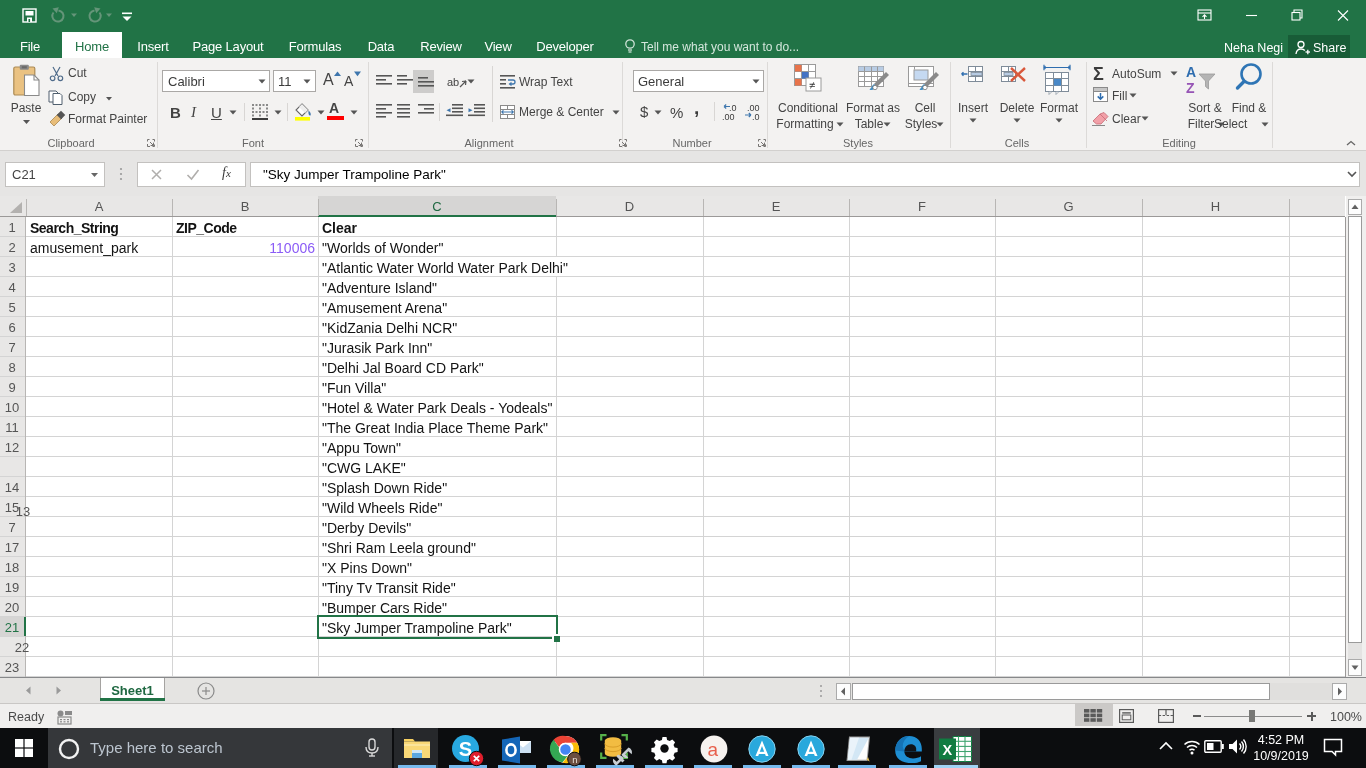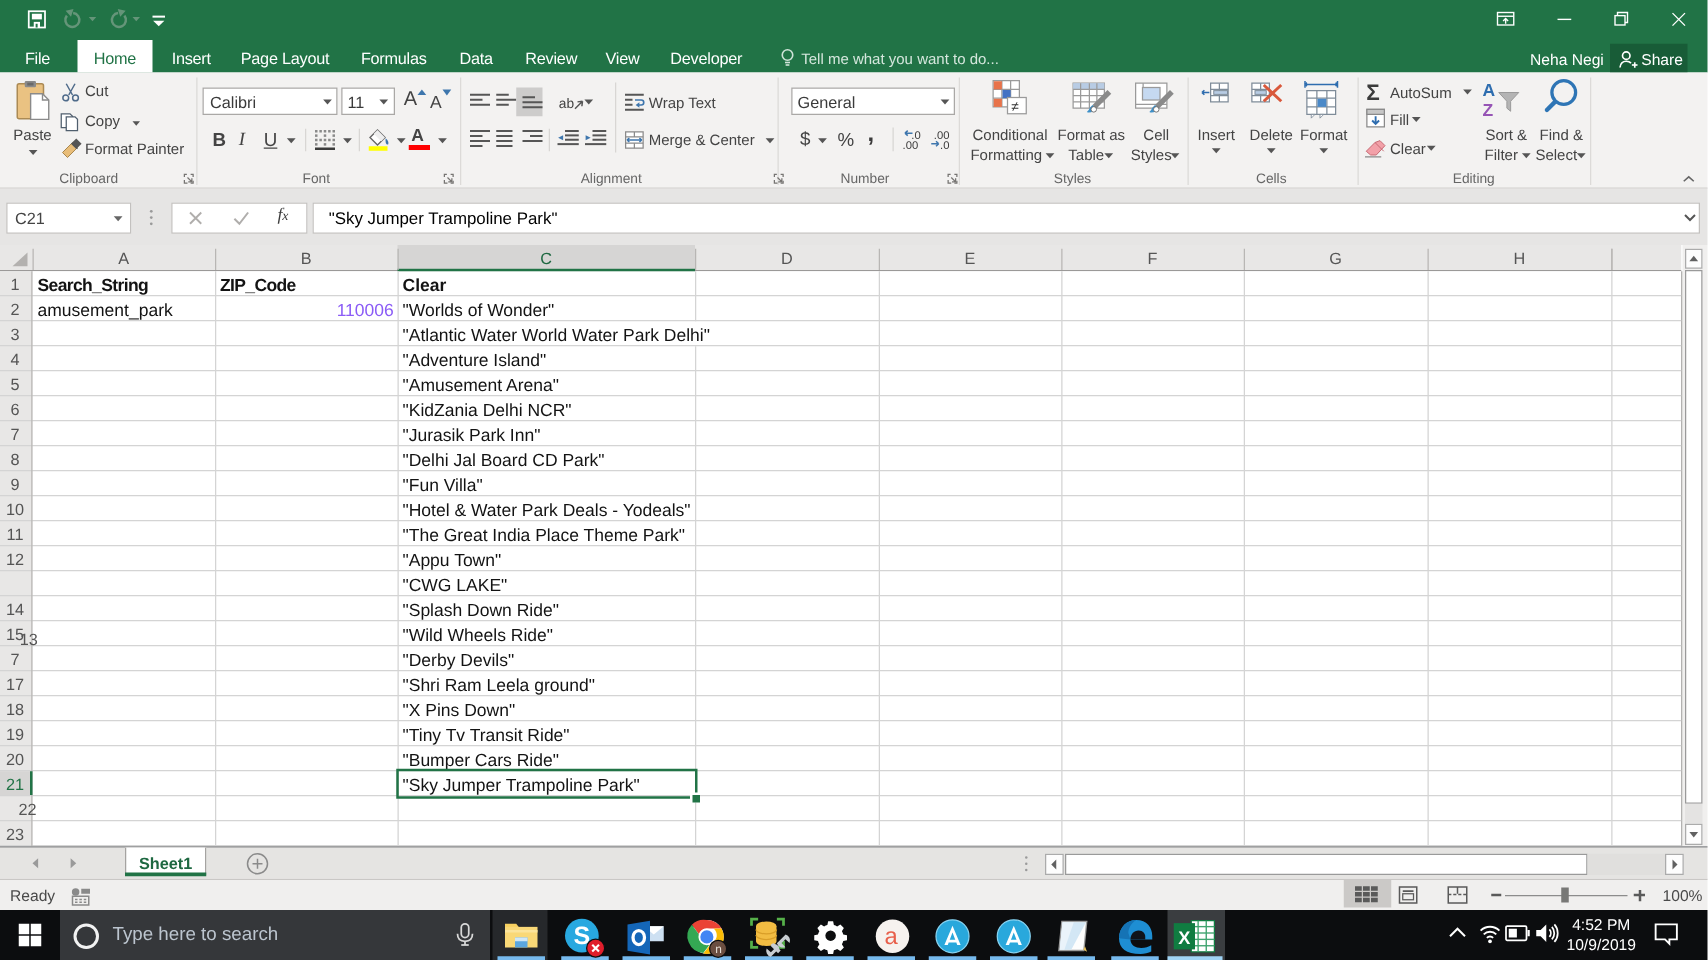--- a/index.html
+++ b/index.html
@@ -444,21 +444,21 @@
 <div class="tx" style="left:1175px;top:101px;width:60px;text-align:center;color:#444;font-size:12px;">Sort &amp;</div>
 <div class="tx" style="left:1171px;top:117px;width:60px;text-align:center;color:#444;font-size:12px;">Filter</div>
 <svg style="left:1217;top:122" width="8" height="5" viewBox="0 0 8 5">
       <path d="M0.5 0.5 l 7 0 l -3.5 4 z" fill="#555"></path>
     </svg>
 <svg style="left:1235;top:63" width="30" height="32" viewBox="0 0 30 32">
 <circle cx="16" cy="11" r="9.5" fill="none" stroke="#2e75b5" stroke-width="2.6"></circle>
 <line x1="9" y1="18.5" x2="2.5" y2="25" stroke="#2e75b5" stroke-width="3.4" stroke-linecap="round"></line>
 </svg>
 <div class="tx" style="left:1218px;top:101px;width:62px;text-align:center;color:#444;font-size:12px;">Find &amp;</div>
-<div class="tx" style="left:1214px;top:117px;width:62px;text-align:center;color:#444;font-size:12px;">Select</div>
+<div class="tx" style="left:1214px;top:117px;width:62px;color:#444;font-size:12px;">Select</div>
 <svg style="left:1261;top:122" width="8" height="5" viewBox="0 0 8 5">
       <path d="M0.5 0.5 l 7 0 l -3.5 4 z" fill="#555"></path>
     </svg>
 <div class="ab" style="left:0;top:151px;width:1366px;height:45px;background:#e6e5e4;"></div>
 <div class="ab" style="left:5px;top:162px;width:100px;height:25px;background:#fff;border:1px solid #c3c1bf;box-sizing:border-box;"></div>
 <div class="tx" style="left:12px;top:167px;color:#444;font-size:13px;">C21</div>
 <svg style="left:90;top:172" width="9" height="6" viewBox="0 0 9 6">
       <path d="M1 1 l 7 0 l -3.5 4 z" fill="#666"></path>
     </svg>
 <svg style="left:119;top:167" width="4" height="16" viewBox="0 0 4 16">

